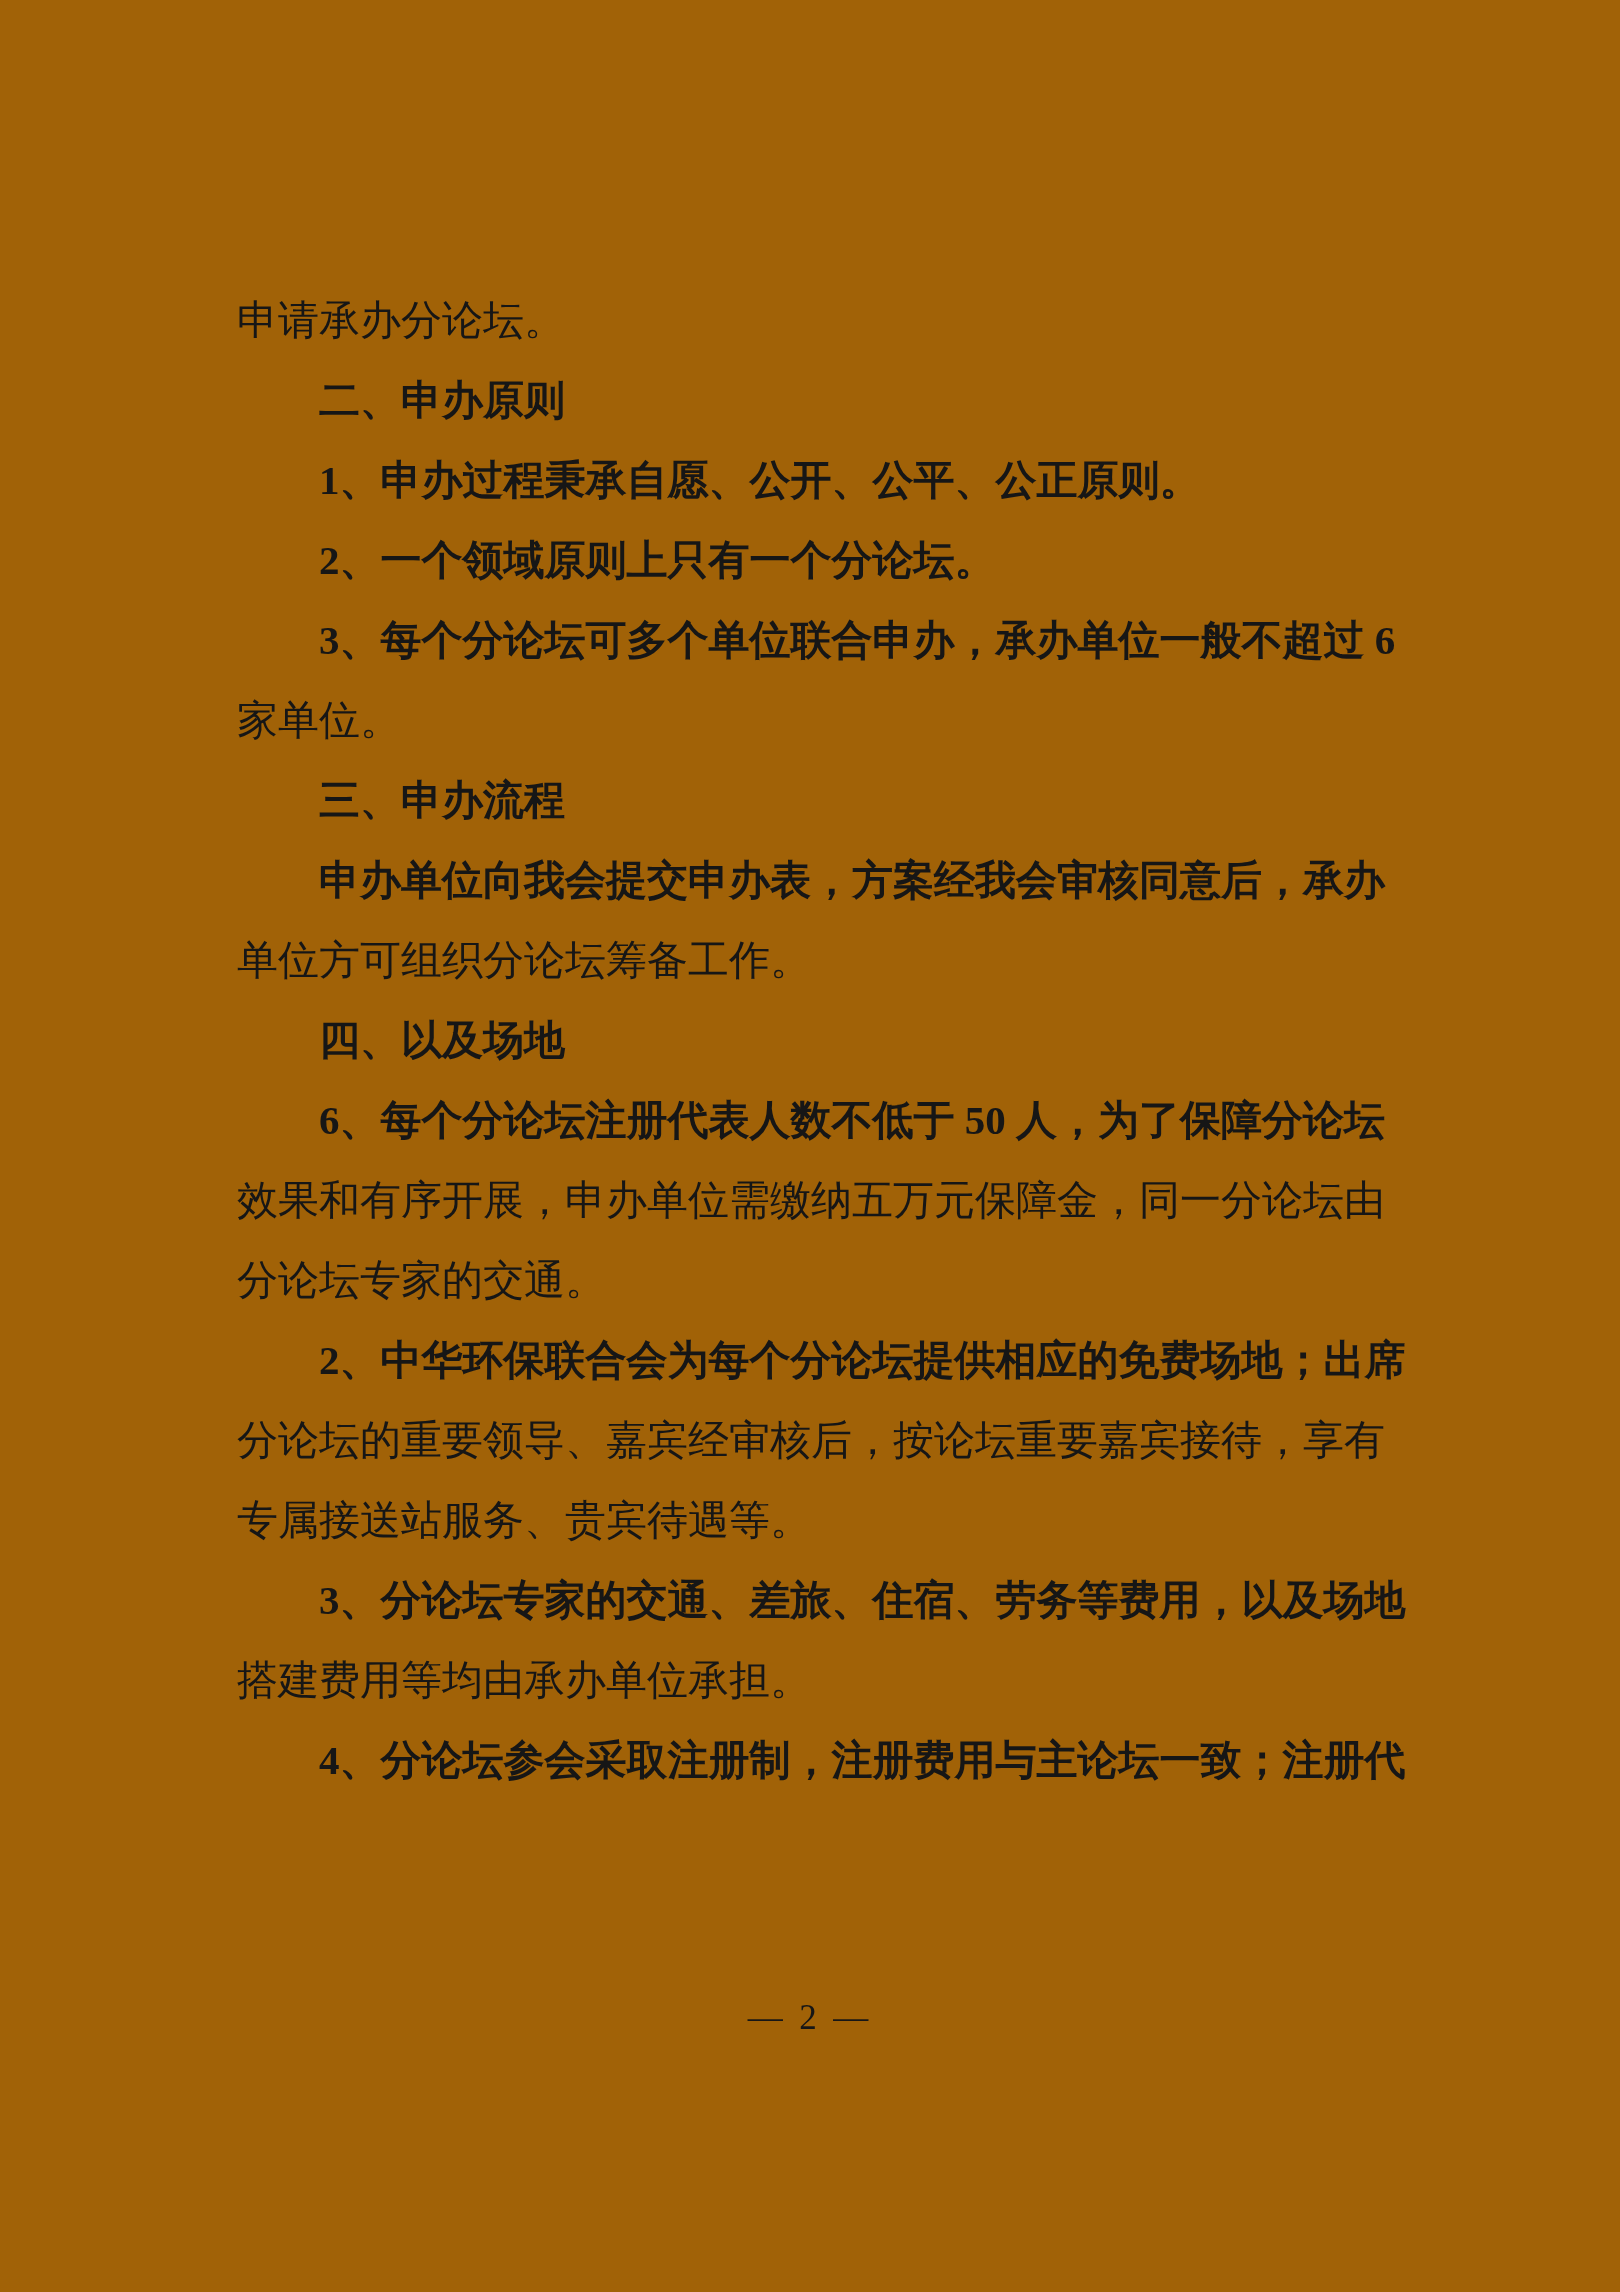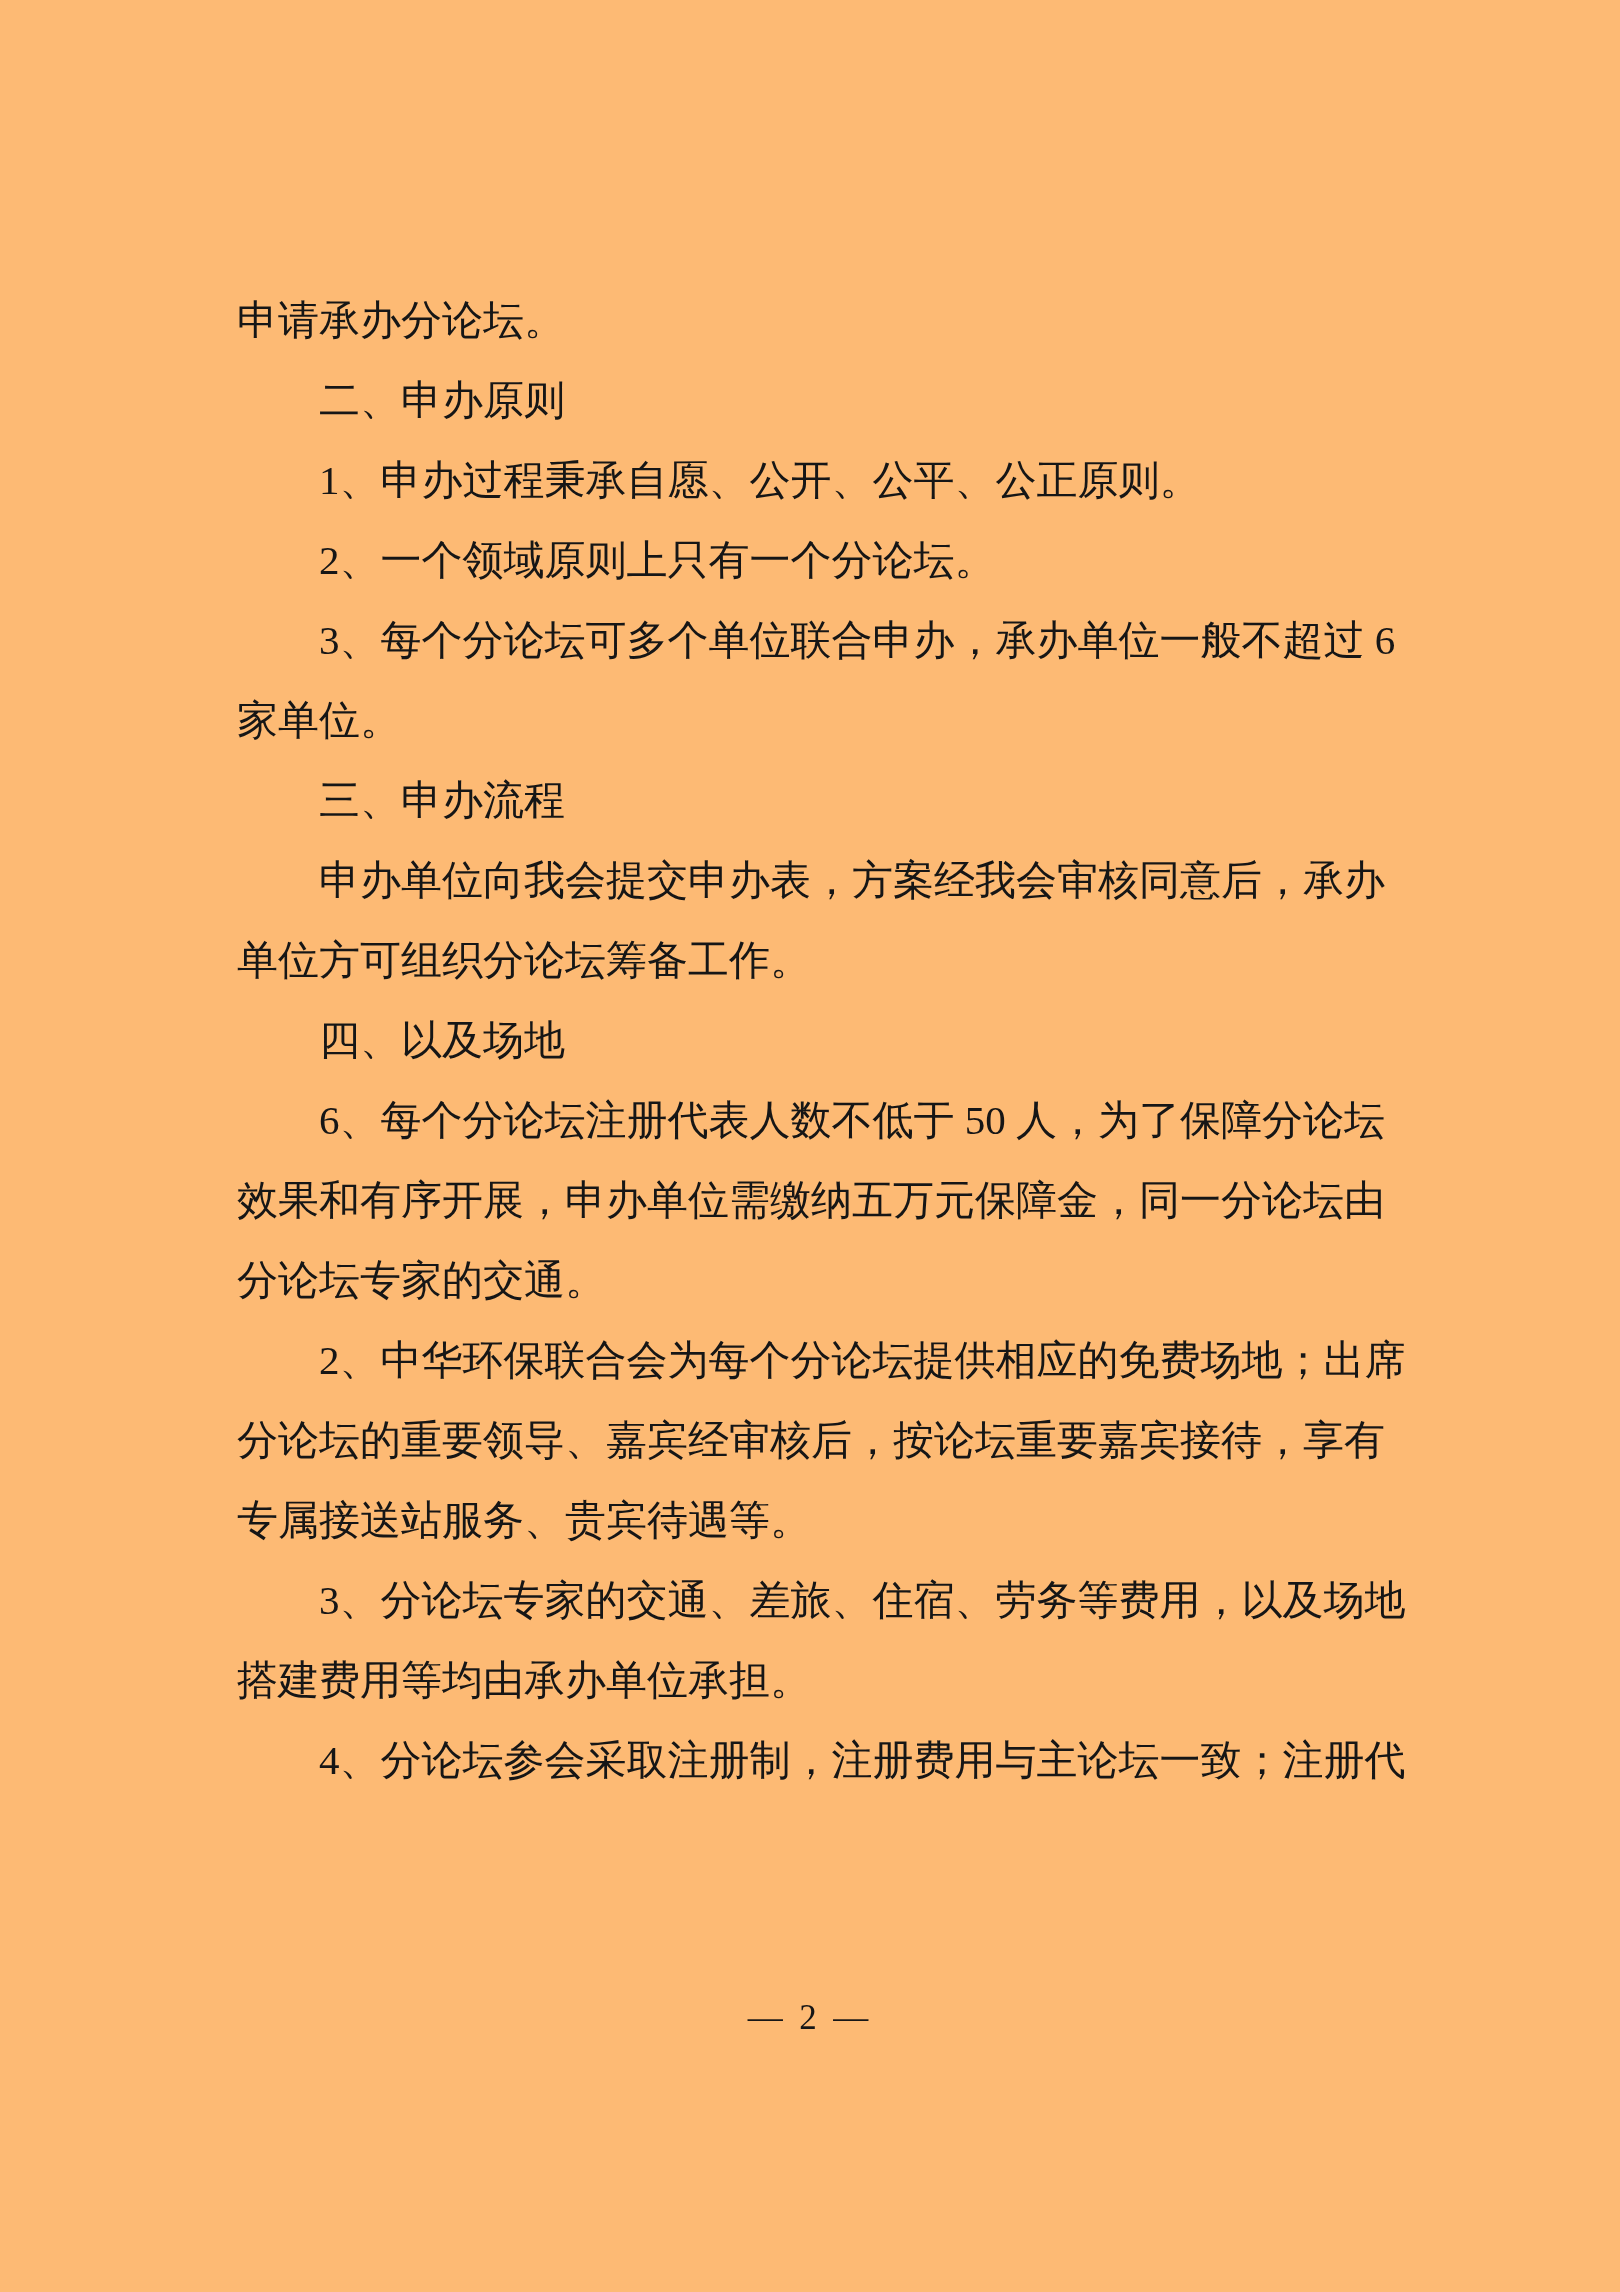--- a/index.html
+++ b/index.html
@@ -4,40 +4,41 @@
 <style>
   html, body {
     margin: 0;
     padding: 0;
     background: #e8e8e8;
   }
   .page {
     position: relative;
     width: 1620px;
     height: 2293px;
-    background: #fdba74;
+    background: #a16207;
     font-family: "Liberation Serif", "DejaVu Serif", serif;
     color: #161616;
     overflow: hidden;
   }
   .content {
     position: absolute;
     left: 237px;
     top: 280px;
     width: 1159px;
   }
   .line {
     height: 80px;
     line-height: 80px;
     font-size: 41px;
     white-space: nowrap;
     letter-spacing: 0;
   }
   .line.indent {
     padding-left: 82px;
+    font-weight: bold;
   }
   .footer {
     position: absolute;
     left: 0;
     top: 1988px;
     width: 1620px;
     height: 59px;
     line-height: 59px;
     text-align: center;
     font-size: 35px;

